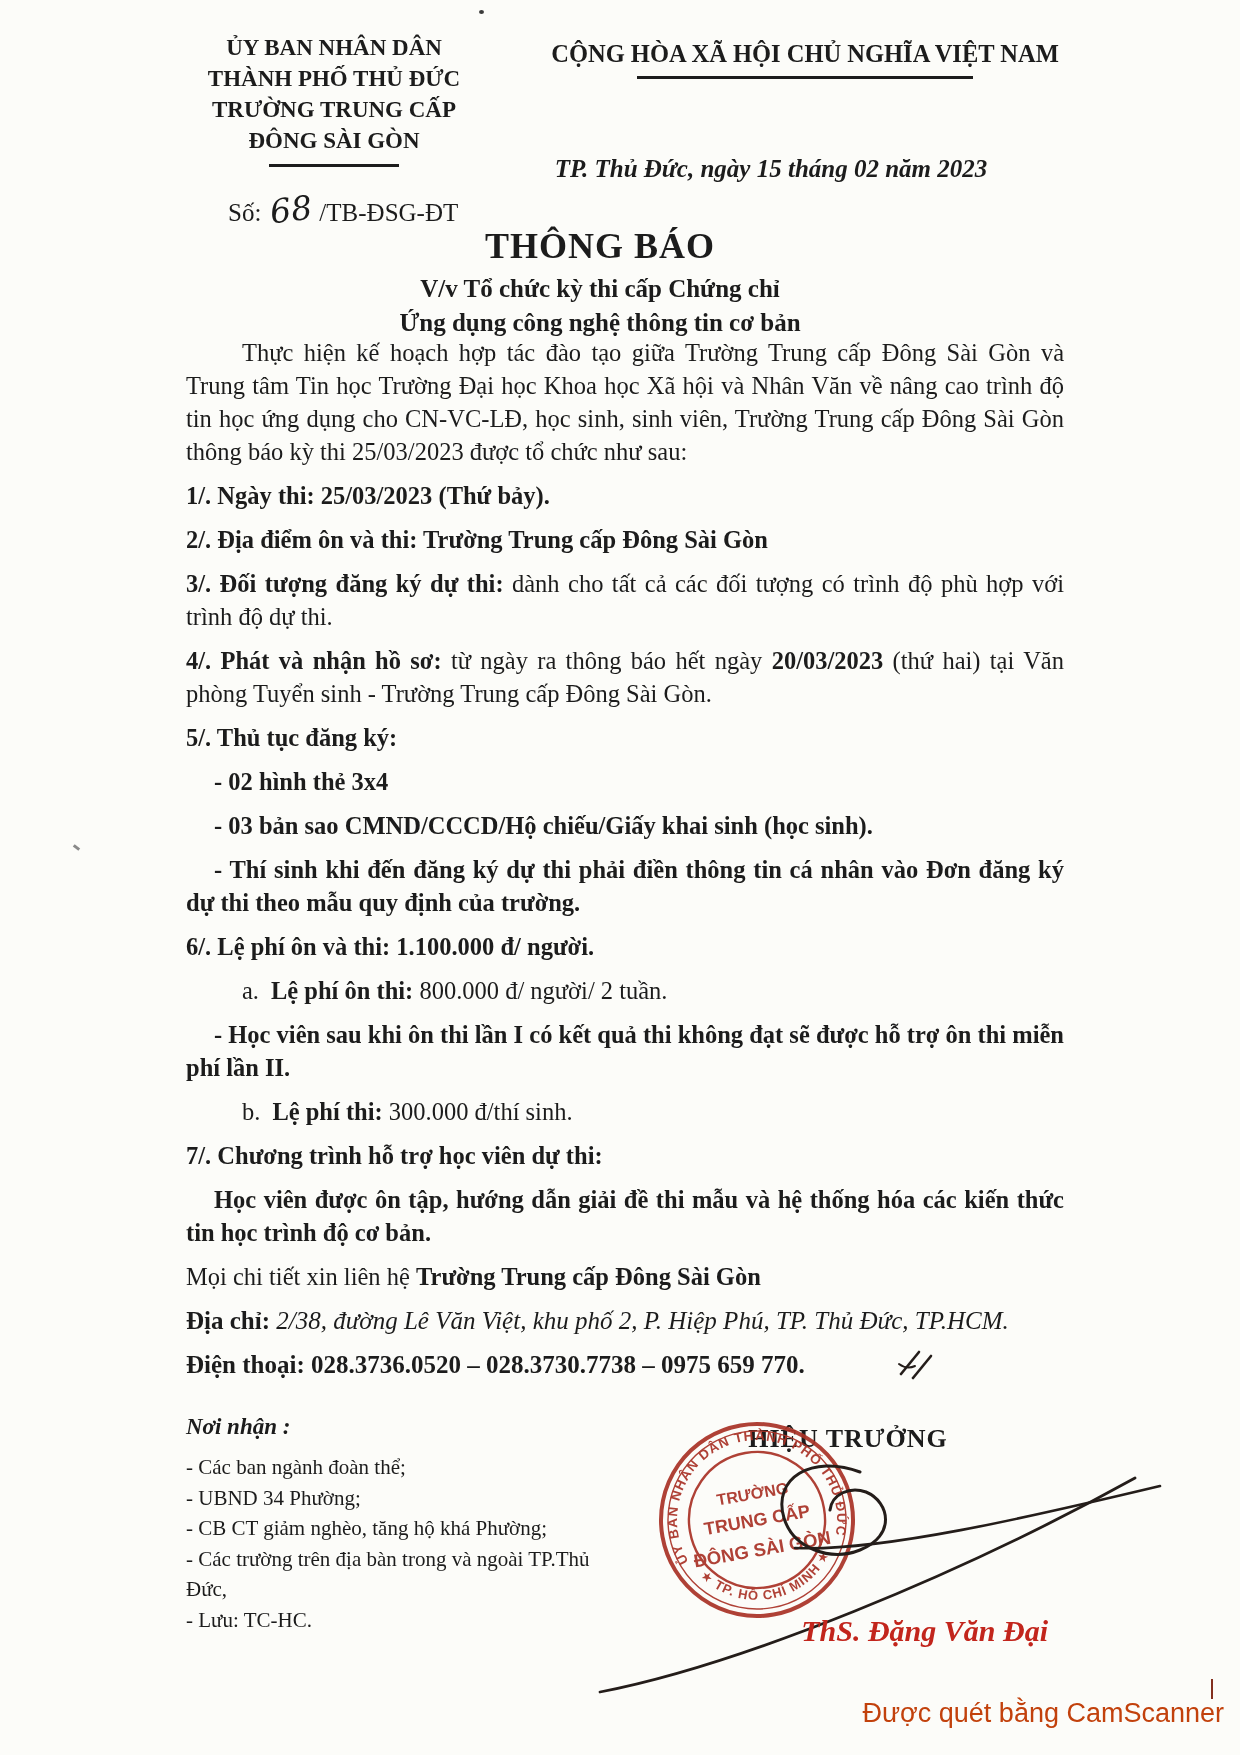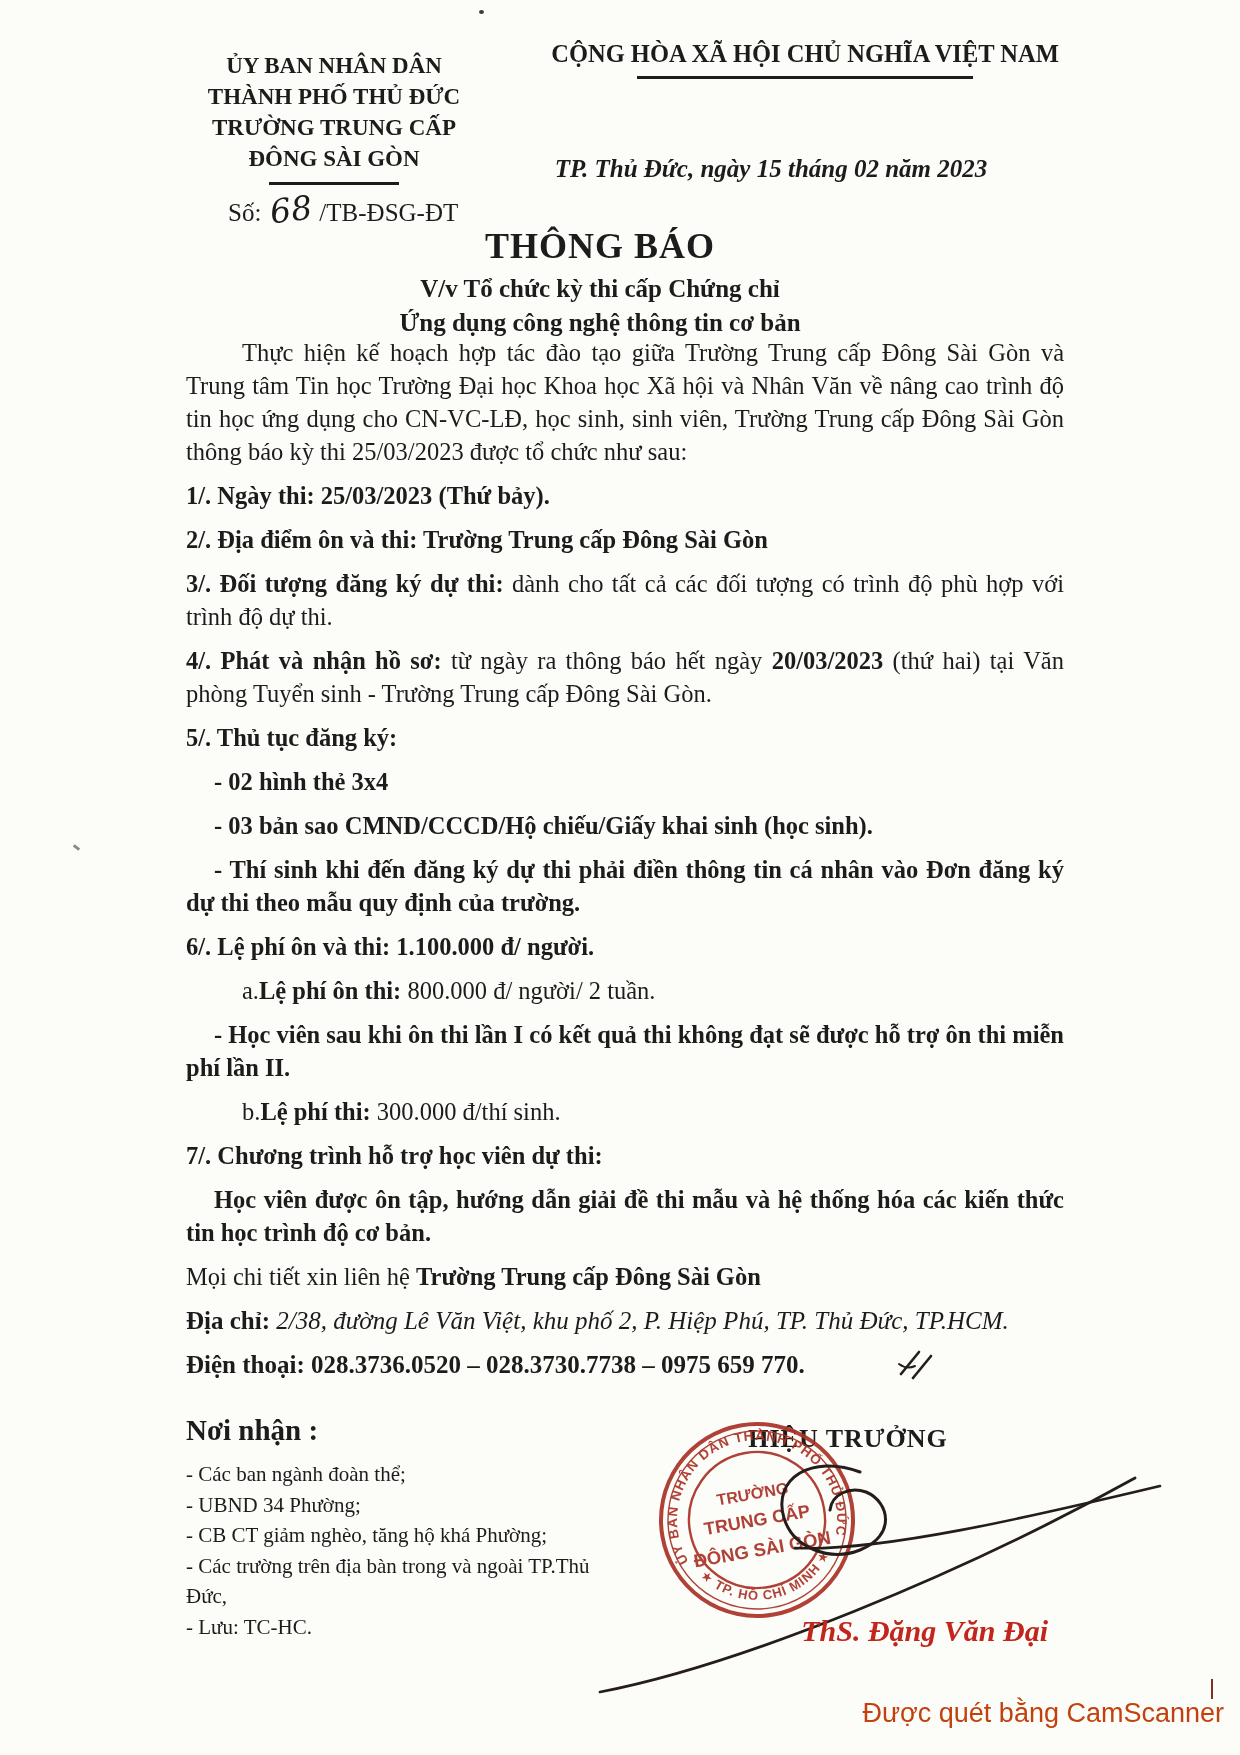--- a/index.html
+++ b/index.html
@@ -2,21 +2,21 @@
 <html><head>
 <meta charset="utf-8">
 <style>
   html,body{margin:0;padding:0;background:#d9d9d6;}
   .page{
     position:relative;width:1240px;height:1755px;margin:0 auto;
     background:#fcfcf9;overflow:hidden;color:#1c1c1c;
     font-family:"Liberation Serif","DejaVu Serif",serif;
   }
   
-  .header-left{position:absolute;left:178px;top:50px;width:312px;text-align:center;
+  .header-left{position:absolute;left:178px;top:32px;width:312px;text-align:center;
     font-weight:bold;font-size:23px;line-height:31px;}
   .rule-left{width:130px;height:3px;background:#1d1d1d;margin:8px auto 0;}
   .so-line{position:absolute;left:228px;top:190px;font-size:25px;white-space:nowrap;}
   .so-line .hand{display:inline-block;font-size:33px;font-style:italic;font-weight:400;
     font-family:"DejaVu Serif",serif;transform:rotate(-7deg);margin:0 7px 0 9px;}
   .header-right{position:absolute;left:515px;top:40px;width:512px;text-align:center;margin-left:34px;}
   .nat1{font-weight:bold;font-size:24.5px;}
   .nat2{font-weight:bold;font-size:24px;margin-top:6px;}
   .rule-right{width:336px;height:3px;background:#1d1d1d;margin:8px auto 0;}
   .dateline{position:absolute;left:515px;top:155px;width:512px;text-align:center;
@@ -25,25 +25,25 @@
   .titleblock{position:absolute;left:150px;top:225px;width:900px;text-align:center;font-weight:bold;}
   .t-main{font-size:36px;letter-spacing:1px;}
   .t-sub{font-size:25px;line-height:34px;}
   .t-sub.first{margin-top:5px;}
   
   .docbody{position:absolute;left:186px;top:336px;width:878px;font-size:24.5px;line-height:33px;}
   .docbody p{margin:0 0 11px;text-align:justify;}
   .indent{text-indent:56px;}
   .bullet{text-indent:28px;font-weight:bold;}
   .subitem{padding-left:56px;text-align:left !important;}
-  .subitem b.lead{margin-left:0;}
+  .subitem b.lead{margin-left:12px;}
   .addr,.phone{font-size:25px;text-align:left !important;}
   
   .recipients{position:absolute;left:186px;top:1414px;width:440px;}
-  .rec-title{font-weight:bold;font-size:29px;margin-bottom:12px;}
+  .rec-title{font-style:italic;font-weight:bold;font-size:23px;margin-bottom:12px;}
   .rec-item{font-size:21px;line-height:30.5px;}
   .signer-title{position:absolute;left:698px;top:1424px;width:300px;text-align:center;
     font-weight:bold;font-size:26px;letter-spacing:1px;z-index:1;}
   .signer-name{position:absolute;left:768px;top:1614px;width:280px;text-align:right;
     font-weight:bold;font-style:italic;font-size:30px;color:#c2251c;z-index:4;}
   .stamp{position:absolute;left:622px;top:1385px;transform:rotate(-10deg);opacity:.92;z-index:2;}
   .signature{position:absolute;left:560px;top:1420px;z-index:3;}
   .phone-squiggle{position:absolute;left:893px;top:1340px;}
   
   .scan-note{position:absolute;right:16px;top:1698px;font-size:27px;color:#c2410c;

